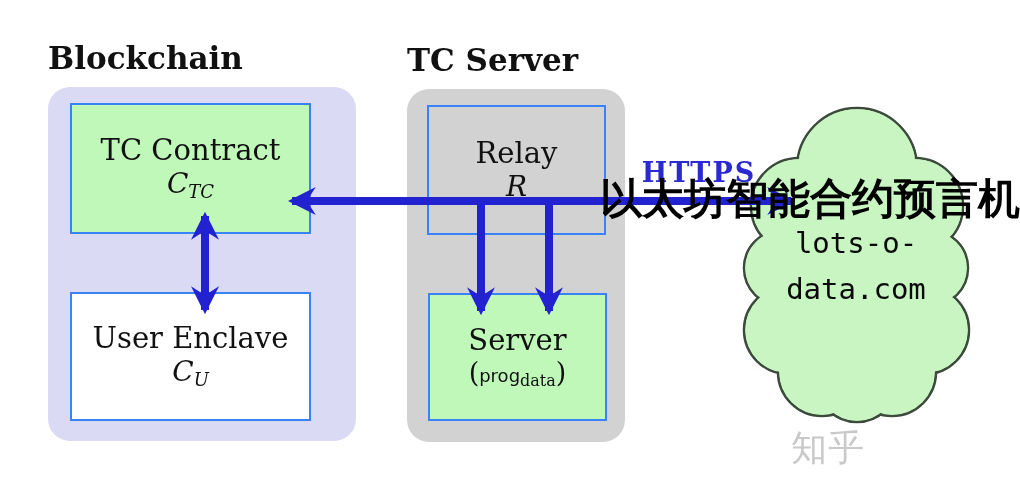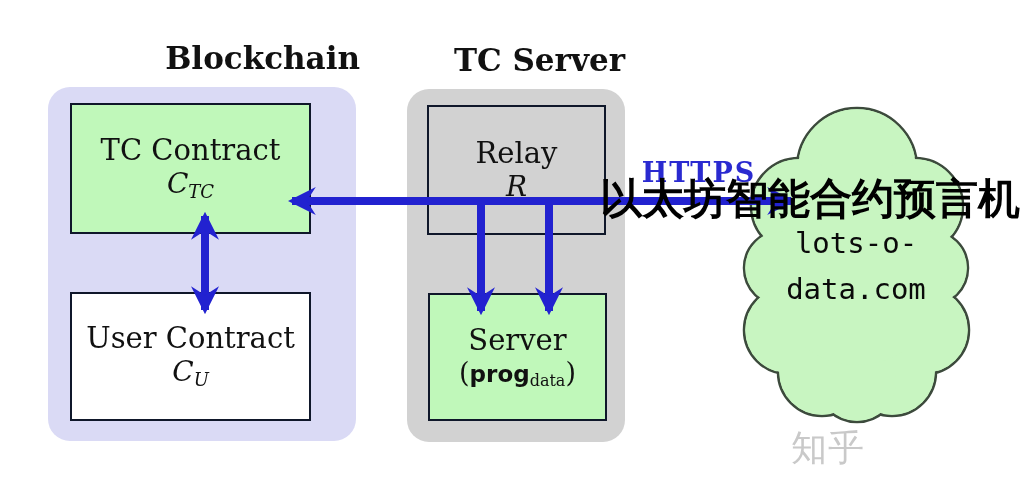--- a/index.html
+++ b/index.html
@@ -2,38 +2,38 @@
 <html style="--c-text: #111111; --c-blockchain-bg: #dadaf5; --c-server-bg: #d2d2d2; --c-green-box: #c0f8ba; --c-white-box: #ffffff; --c-arrow: #2222d0; --c-https-text: #2a2ad0; --c-cloud-fill: #c8f5c1; --c-cloud-stroke: #3c4a3c; --c-watermark: #c9c9c9;"><head>
 <meta charset="utf-8">
 <style>
   html,body { margin:0; padding:0; background:#fff; }
   #canvas {
     position:relative; width:1020px; height:478px; overflow:hidden;
     background:#fff; font-family:"DejaVu Serif", serif; color:#111;
   }
   .abs { position:absolute; }
   .title {
-    font-weight:bold; font-size:31px; text-align:right; z-index:1;
+    font-weight:bold; font-size:31px; text-align:left; z-index:1;
     color:var(--c-text);
   }
   .container { border-radius:22px; z-index:1; }
   .lavender { background:var(--c-blockchain-bg); }
   .grayc { background:var(--c-server-bg); }
   .node {
-    border:2px solid #0f172a; z-index:1;
+    border:2px solid #3b82f6; z-index:1;
     display:flex; flex-direction:column; align-items:center; justify-content:center;
     text-align:center; line-height:1.15;
   }
   .greenfill { background:var(--c-green-box); }
   .whitefill { background:var(--c-white-box); }
   .grayfill  { background:var(--c-server-bg); }
   .node-label { font-size:29px; }
   .sym { font-style:italic; font-size:28px; }
   .sub { font-size:18px; font-style:italic; vertical-align:-5px; }
-  .prog { font-family:"DejaVu Sans", sans-serif; font-weight:bold; font-size:23px;margin-top:20px; }
+  .prog { font-family:"DejaVu Sans", sans-serif; font-weight:normal; font-size:18px;margin-top:20px; }
   .progsub { font-size:16px; vertical-align:-4px; font-style:normal; }
   .paren { font-size:27px; }
   #arrows { position:absolute; left:0; top:0; z-index:2; pointer-events:none; }
   .arrow-line { stroke:var(--c-arrow); stroke-width:8; fill:none; }
   #ah path { fill:var(--c-arrow); }
   .cloud-stroke { fill:var(--c-cloud-fill); stroke:var(--c-cloud-stroke); stroke-width:2.5; }
   .cloud-fill { fill:var(--c-cloud-fill); stroke:none; }
   .cloud-text {
     font-family:"DejaVu Sans Mono", monospace; font-weight:normal; font-size:29px;
     text-align:center; z-index:3; color:#0a0a0a;
@@ -66,21 +66,21 @@
   <div class="abs container lavender" style="left:48px; top:87px; width:308px; height:354px;"></div>
 
   <div class="abs container grayc" style="left:407px; top:89px; width:218px; height:353px;"></div>
 
   <div class="abs node greenfill" style="left:70px; top:103px; width:237px; height:127px;">
     <div class="node-label">TC Contract</div>
     <div><span class="sym">C</span><span class="sub">TC</span></div>
   </div>
 
   <div class="abs node whitefill" style="left:70px; top:292px; width:237px; height:125px;">
-    <div class="node-label">User Contract</div>
+    <div class="node-label">User Enclave</div>
     <div><span class="sym">C</span><span class="sub">U</span></div>
   </div>
 
   <div class="abs node grayfill" style="left:427px; top:105px; width:175px; height:126px;">
     <div class="node-label">Relay</div>
     <div class="sym">R</div>
   </div>
 
   <div class="abs node greenfill" style="left:428px; top:293px; width:175px; height:124px;">
     <div class="node-label">Server</div>

